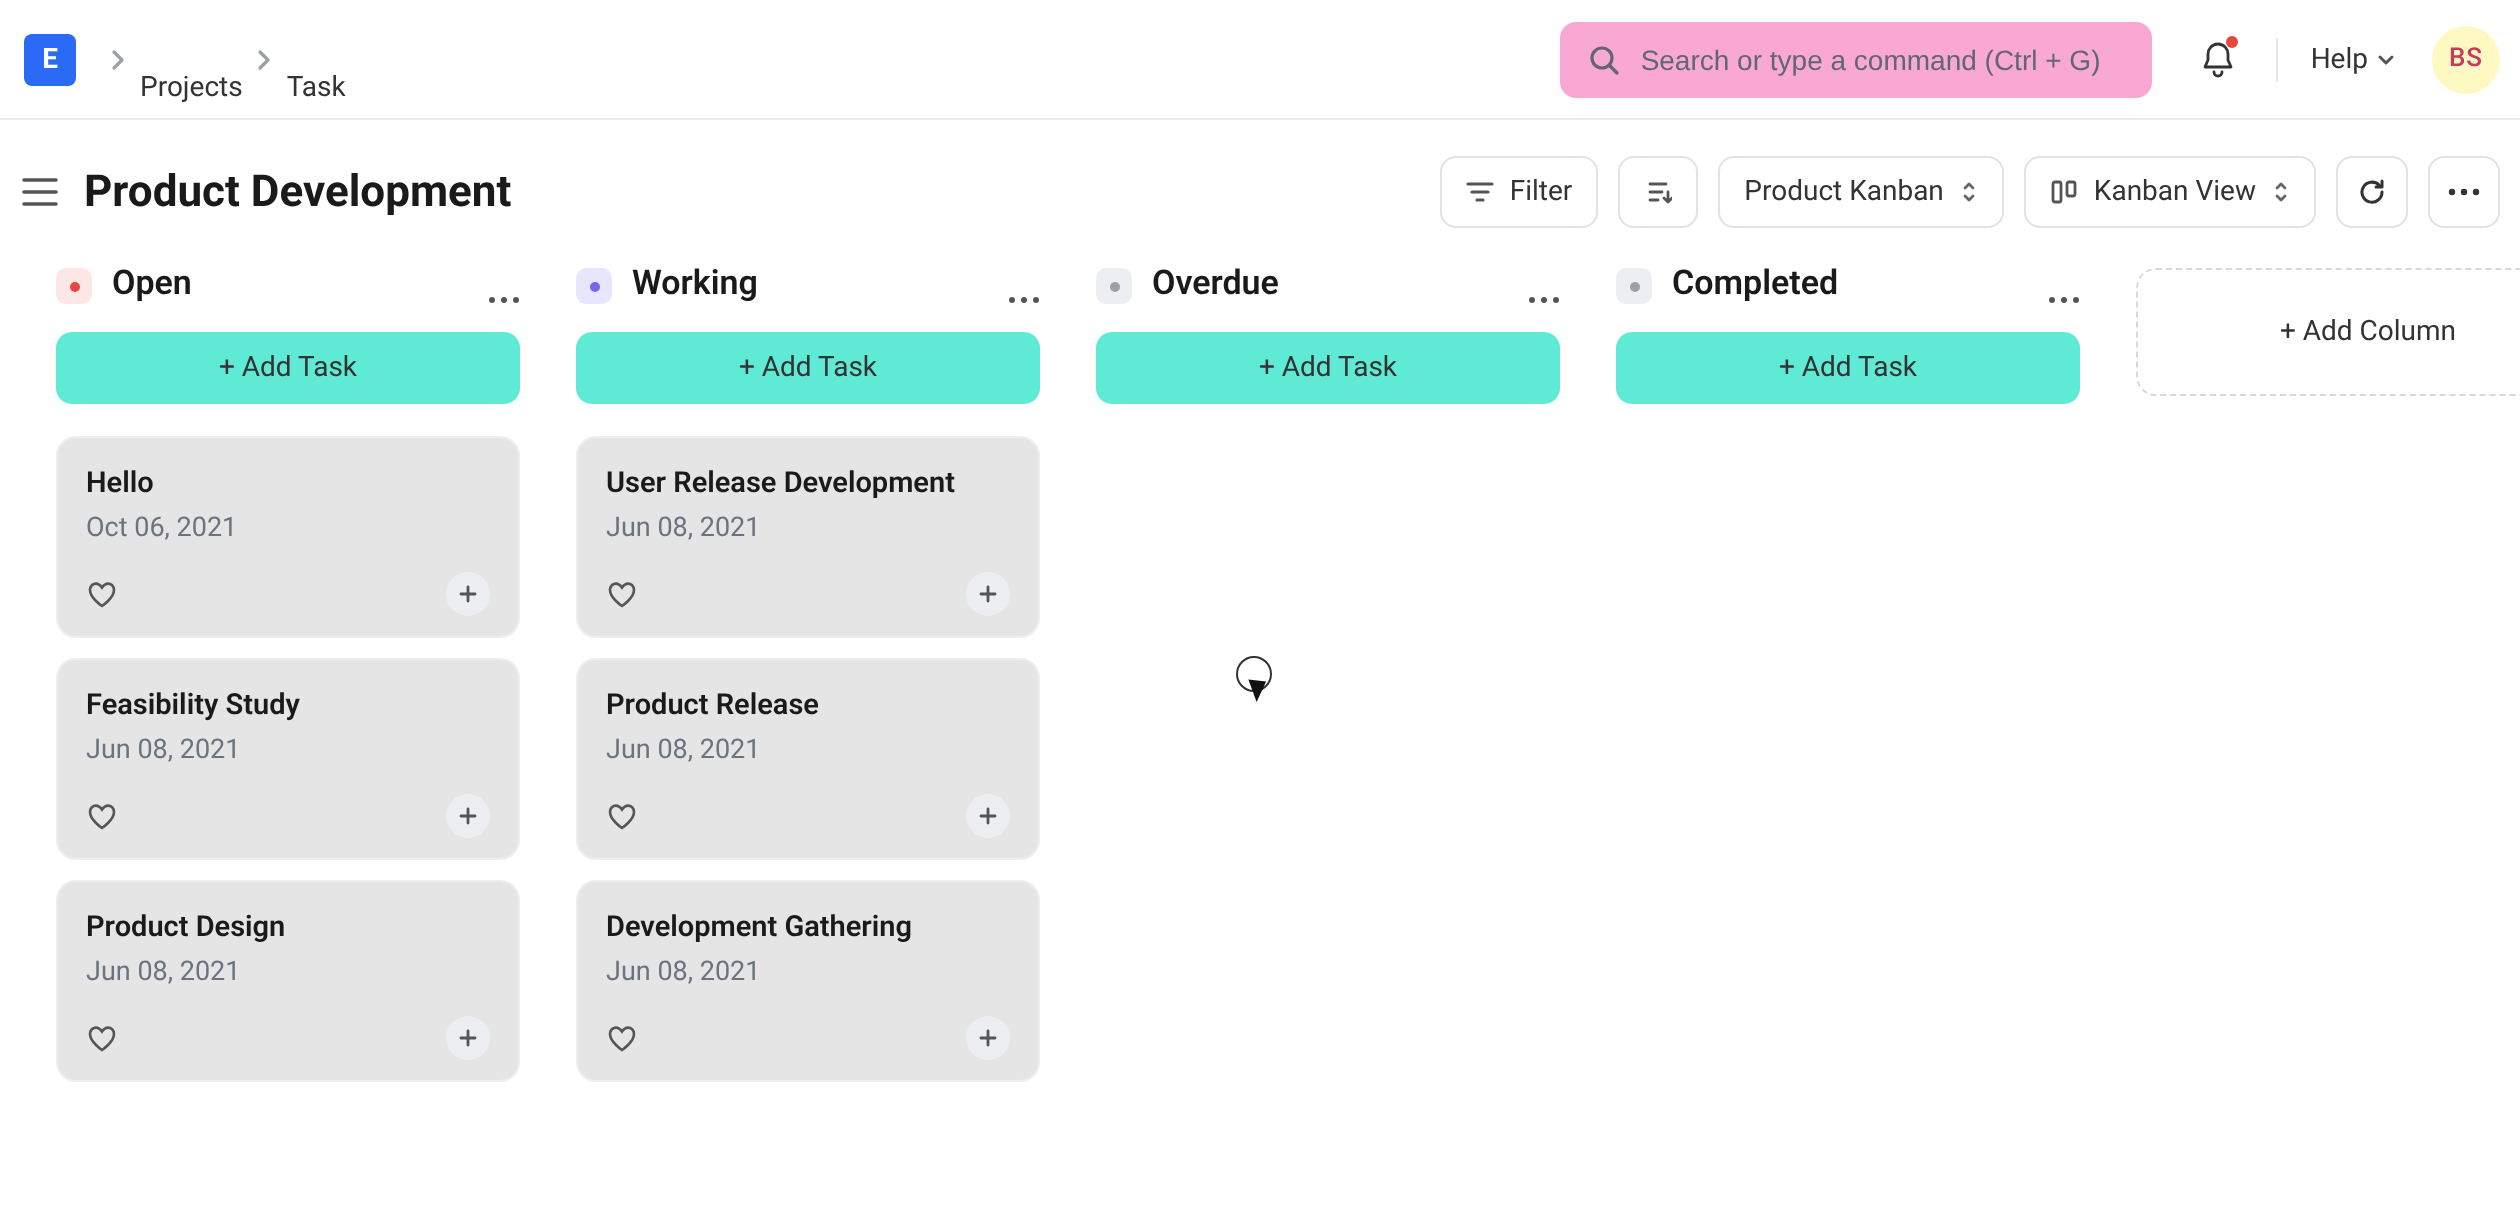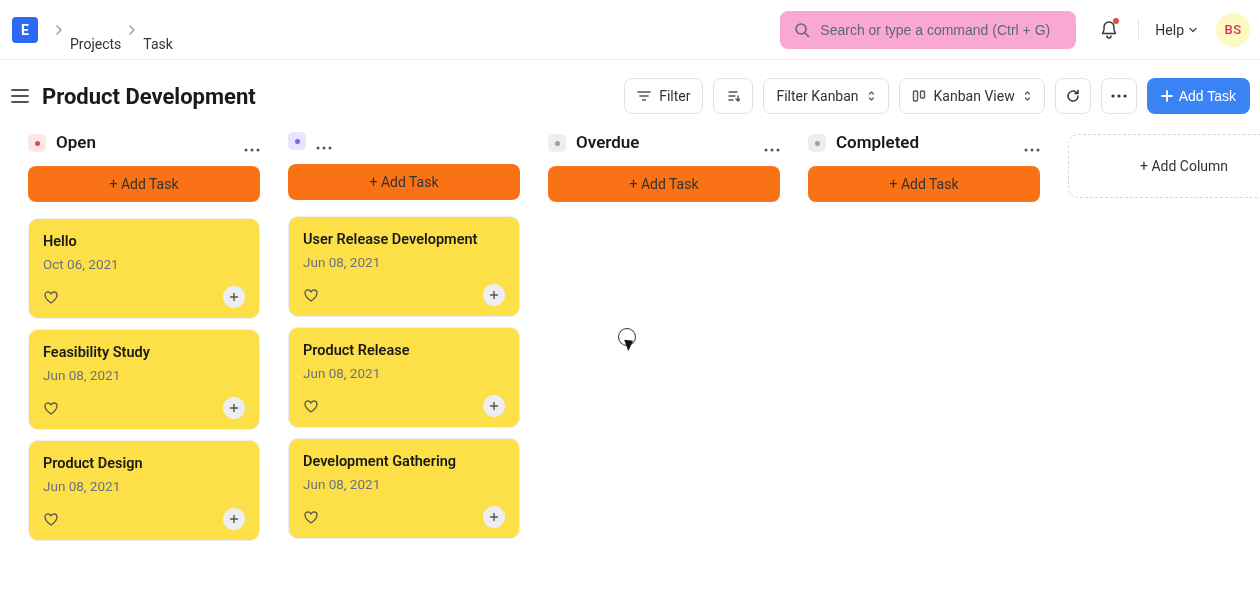--- a/index.html
+++ b/index.html
@@ -146,31 +146,31 @@
     width: 18px; height: 18px; border-radius: 5px;
     display: flex; align-items: center; justify-content: center;
     flex-shrink: 0;
     margin-right: 10px;
   }
   .col-dot-inner { width: 5px; height: 5px; border-radius: 50%; }
   .col-title { font-size: 17px; font-weight: 600; flex: 1; }
   .col-menu { cursor: pointer; color: #555; letter-spacing: 2px; font-weight: 700; }
 
   .col-add {
-    background: #f97316; border-radius: 8px;
+    background: #5eead4; border-radius: 8px;
     height: 36px; font-size: 14px;
     display: flex; align-items: center; justify-content: center;
     color: #333; margin-bottom: 16px; cursor: pointer;
   }
 
   .card {
     border: 1px solid #eceef1; border-radius: 10px;
     padding: 14px 14px 10px 14px;
     margin-bottom: 10px;
-    background: #fde047;
+    background: #e5e5e5;
   }
   .card-title { font-weight: 600; font-size: 14.5px; margin-bottom: 6px; }
   .card-date  { color: #6b7280; font-size: 13.5px; margin-bottom: 14px; }
   .card-footer { display: flex; align-items: center; }
   .card-footer .spacer{ flex:1; }
   .heart { cursor: pointer; }
   .plus-circ {
     width: 22px; height: 22px; border-radius: 50%;
     background: #eceef1; display:flex;align-items:center;justify-content:center;
     color:#555; cursor:pointer;
@@ -275,21 +275,21 @@
     <span>Filter</span>
   </div>
 
   <div class="ctrl" style="gap:0">
     <svg width="14" height="14" viewBox="0 0 14 14">
         <path d="M3 3 H11 M3 7 H9 M3 11 H7 M12 7 V12 M12 12 L10 10 M12 12 L14 10" stroke="#555" stroke-width="1.4" stroke-linecap="round" stroke-linejoin="round" fill="none"></path>
       </svg>
   </div>
 
   <div class="ctrl">
-    <span>Filter Kanban</span>
+    <span>Product Kanban</span>
     <svg width="9" height="14" viewBox="0 0 9 14">
         <path d="M2.5 5 L4.5 3 L6.5 5 M2.5 9 L4.5 11 L6.5 9" stroke="#666" stroke-width="1.4" fill="none" stroke-linecap="round" stroke-linejoin="round"></path>
       </svg>
   </div>
 
   <div class="ctrl">
     <svg width="14" height="14" viewBox="0 0 14 14">
         <rect x="1.5" y="2" width="4" height="10" rx="1" fill="none" stroke="#555" stroke-width="1.4"></rect>
         <rect x="8.5" y="2" width="4" height="7" rx="1" fill="none" stroke="#555" stroke-width="1.4"></rect>
       </svg>
@@ -306,26 +306,20 @@
   </div>
 
   <div class="ctrl icon-only">
     <svg width="16" height="4" viewBox="0 0 16 4">
         <circle cx="2" cy="2" r="1.6" fill="#333"></circle>
         <circle cx="8" cy="2" r="1.6" fill="#333"></circle>
         <circle cx="14" cy="2" r="1.6" fill="#333"></circle>
       </svg>
   </div>
 
-  <button class="add-task-btn">
-    <svg width="12" height="12" viewBox="0 0 12 12">
-        <path d="M6 1 V11 M1 6 H11" stroke="#fff" stroke-width="1.8" stroke-linecap="round"></path>
-      </svg>
-    <span>Add Task</span>
-  </button>
 </div>
 
 <div class="board" id="board">
     <div class="column">
       <div class="col-header">
         <div class="col-dot" style="background: rgb(253, 231, 230);">
           <div class="col-dot-inner" style="background: rgb(229, 73, 63);"></div>
         </div>
         <div class="col-title">Open</div>
         <div class="col-menu">
@@ -387,20 +381,21 @@
             </svg>
           </span>
         </div>
       </div>
     </div>
     <div class="column">
       <div class="col-header">
         <div class="col-dot" style="background: rgb(232, 230, 255);">
           <div class="col-dot-inner" style="background: rgb(115, 103, 240);"></div>
         </div>
+        <div class="col-title">Working</div>
         <div class="col-menu">
           <svg width="16" height="4" viewBox="0 0 16 4">
             <circle cx="2" cy="2" r="1.5" fill="#555"></circle>
             <circle cx="8" cy="2" r="1.5" fill="#555"></circle>
             <circle cx="14" cy="2" r="1.5" fill="#555"></circle>
           </svg>
         </div>
       </div>
       <div class="col-add">+ Add Task</div>
       <div class="card">

